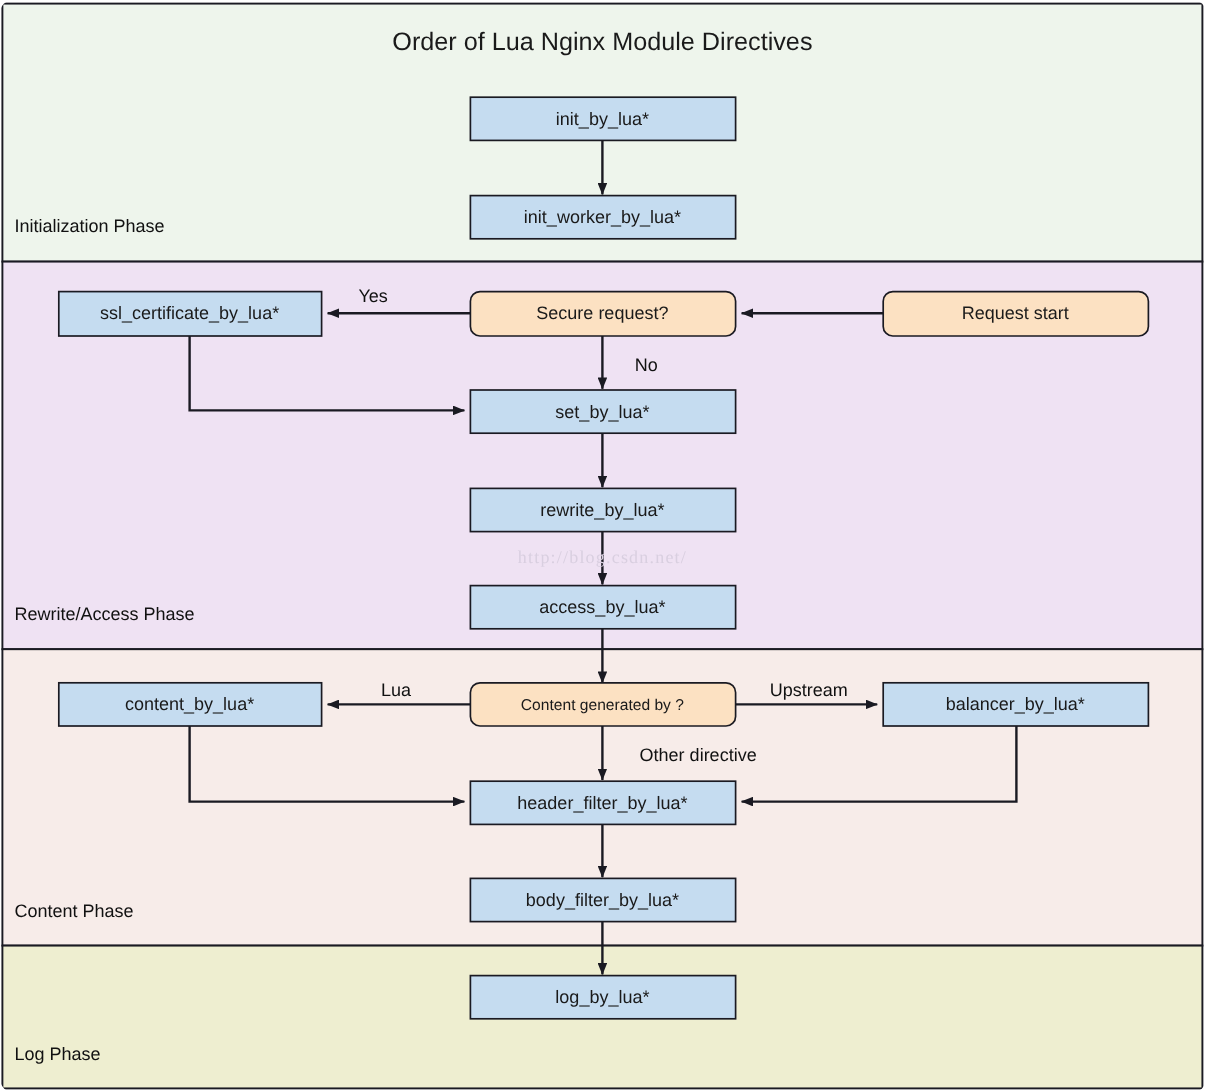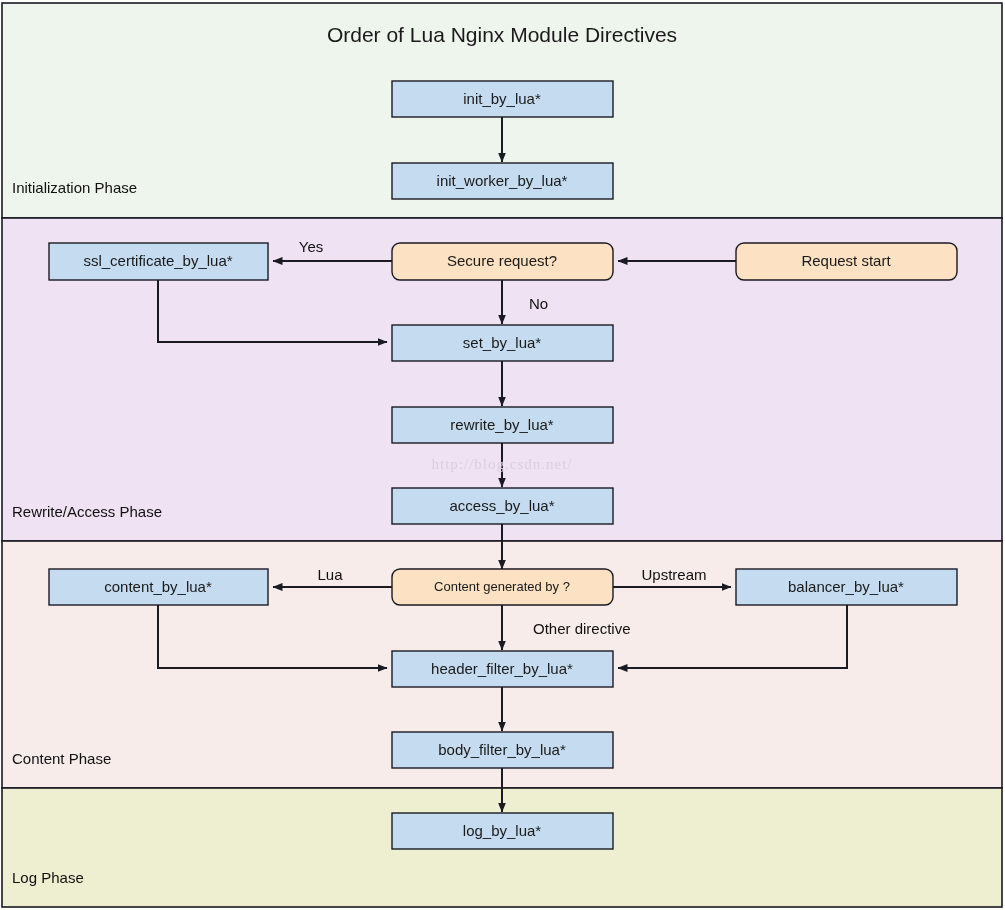--- a/index.html
+++ b/index.html
@@ -6,20 +6,21 @@
     margin: 0;
     padding: 0;
     background: #ffffff;
   }
   #canvas {
     position: relative;
     width: 1005px;
     height: 910px;
     font-family: "Liberation Sans", sans-serif;
     overflow: hidden;
+    border-radius: 11px;
   }
   svg.diagram {
     display: block;
     width: 1005px;
     height: 910px;
   }
   .band-label {
     font-size: 15px;
     fill: #111111;
     font-family: "Liberation Sans", sans-serif;

